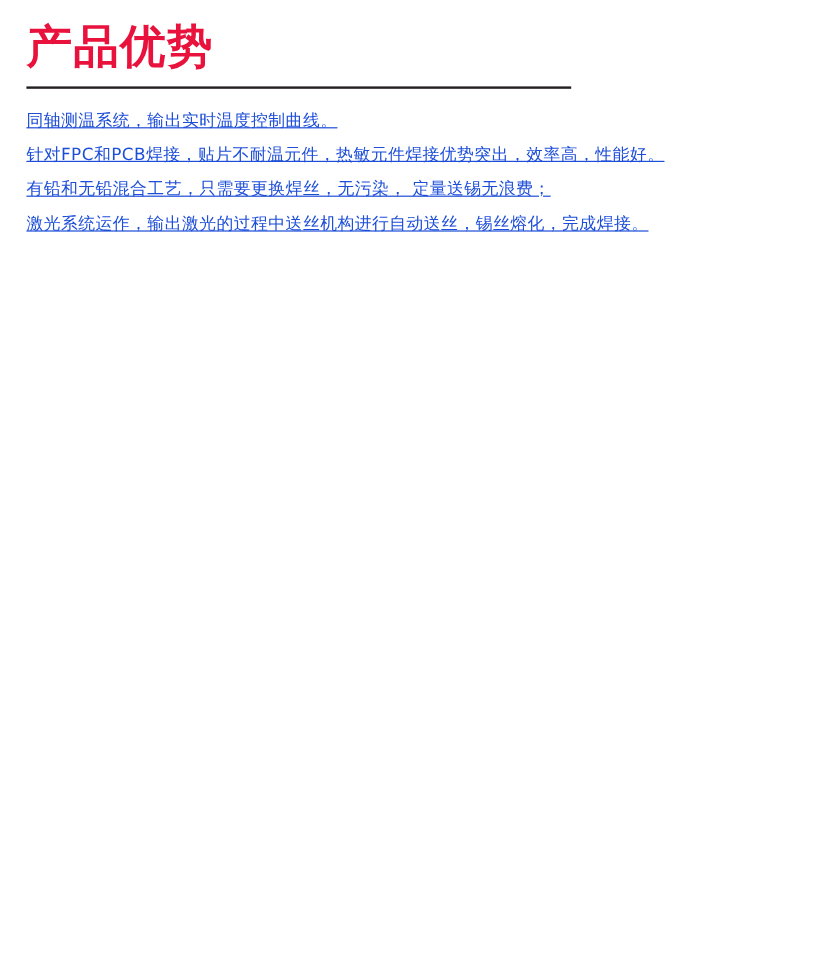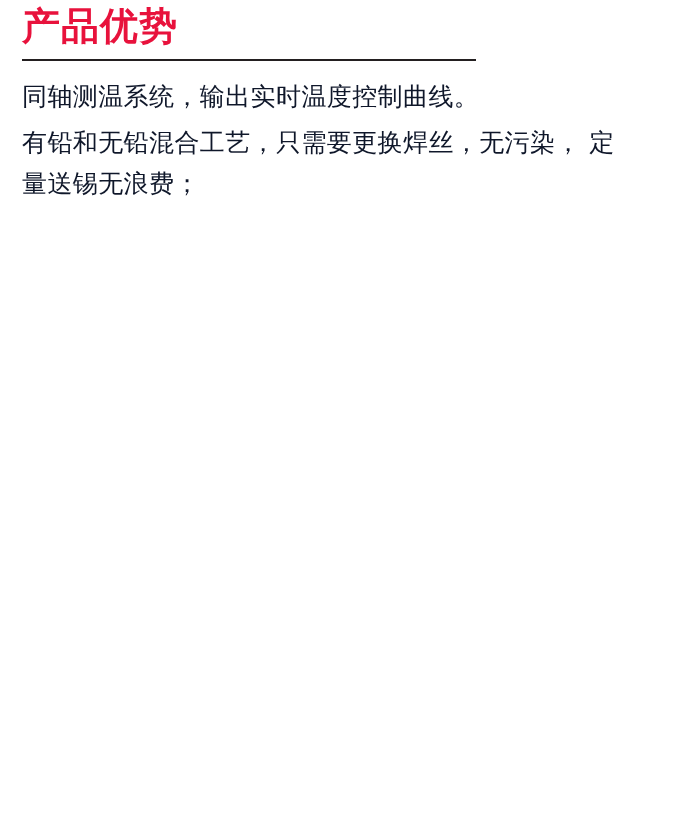--- a/index.html
+++ b/index.html
@@ -11,21 +11,21 @@
     height: 814px;
     background: #ffffff;
     font-family: "DejaVu Sans", "Liberation Sans", sans-serif;
     color: #231f20;
     overflow: hidden;
   }
   .page {
     width: 638px;
     height: 814px;
     box-sizing: border-box;
-    padding: 5px 20px 10px 20px;
+    padding: 18px 20px 10px 20px;
     position: relative;
   }
   .title {
     font-size: 38px;
     line-height: 1.15;
     font-weight: bold;
     color: #e8123c;
     letter-spacing: 1px;
     margin: 0 0 10px 2px;
     font-family: "DejaVu Sans", "Liberation Sans", sans-serif;
@@ -33,39 +33,42 @@
   .divider {
     height: 2px;
     background: #231f20;
     width: 454px;
     margin: 4px 0 16px 2px;
   }
   .body-text {
     margin: 0 2px;
   }
   .para {
-    font-size: 25px;
+    font-size: 14px;
     line-height: 1.62;
-    color: #0f172a;
+    color: #1d4ed8;
     margin: 0 0 6px 0;
     letter-spacing: 0.4px;
     text-align: left;
     word-break: break-all;
+    text-decoration: underline;
   }
   .para:last-child {
     margin-bottom: 0;
   }
 </style>
 </head>
 <body>
 
 <div class="page">
 
   <h1 class="title">产品优势</h1>
 
   <div class="divider"></div>
 
   <div class="body-text">
     <p class="para">同轴测温系统，输出实时温度控制曲线。</p>
+    <p class="para">针对FPC和PCB焊接，贴片不耐温元件，热敏元件焊接优势突出，效率高，性能好。</p>
     <p class="para">有铅和无铅混合工艺，只需要更换焊丝，无污染， 定量送锡无浪费；</p>
+    <p class="para">激光系统运作，输出激光的过程中送丝机构进行自动送丝，锡丝熔化，完成焊接。</p>
   </div>
 
 </div>
 
 </body></html>

